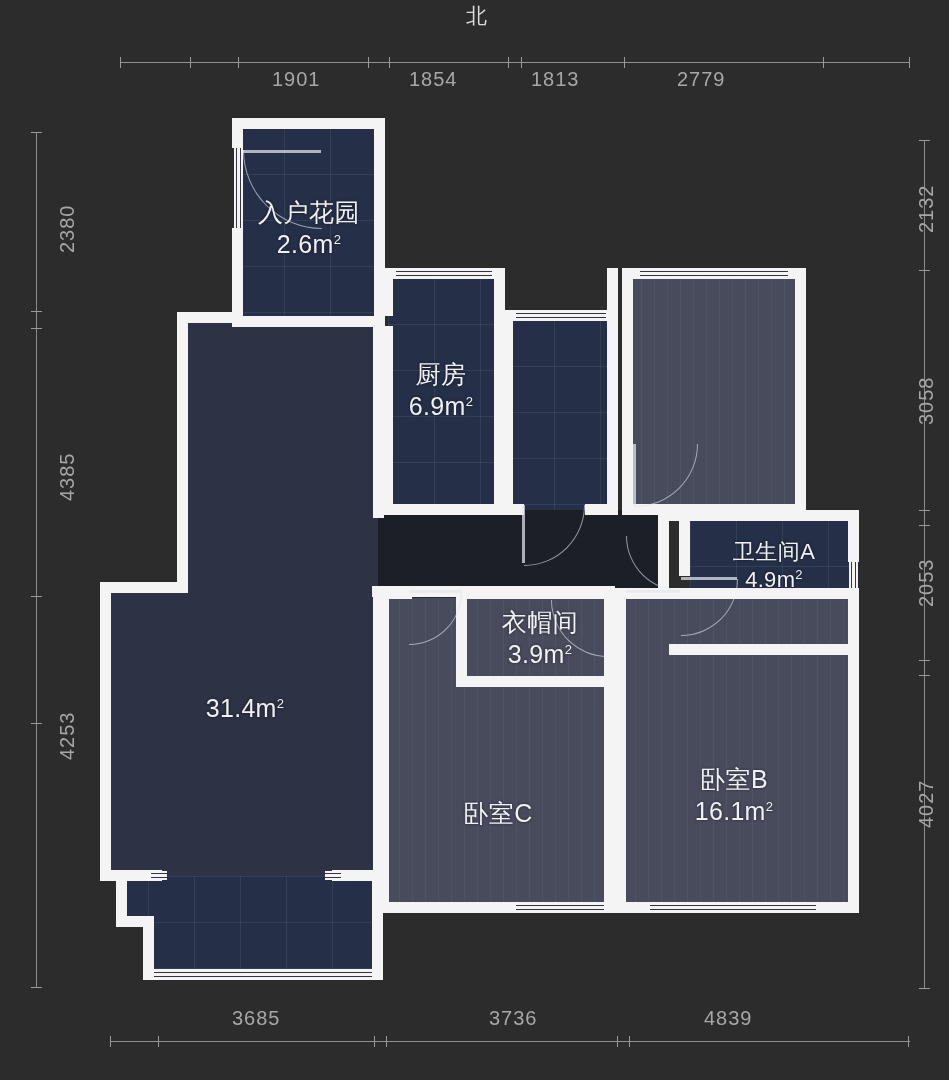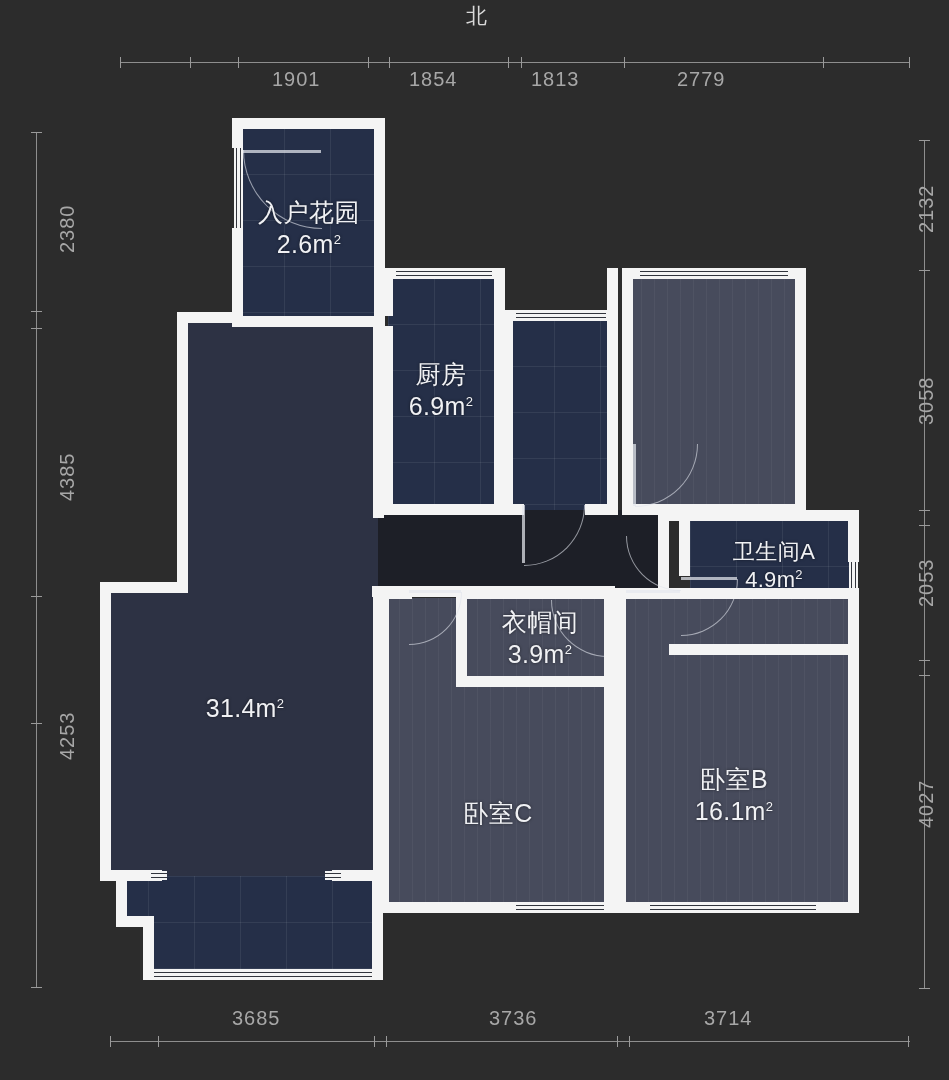--- a/index.html
+++ b/index.html
@@ -128,21 +128,21 @@
   <div class="dimline h" style="left:110px;top:1041px;width:800px;"></div>
   <div class="tick v" style="left:110px;top:1036px;"></div>
   <div class="tick v" style="left:158px;top:1036px;"></div>
   <div class="tick v" style="left:374px;top:1036px;"></div>
   <div class="tick v" style="left:386px;top:1036px;"></div>
   <div class="tick v" style="left:617px;top:1036px;"></div>
   <div class="tick v" style="left:629px;top:1036px;"></div>
   <div class="tick v" style="left:908px;top:1036px;"></div>
   <div class="dimtext" style="left:232px;top:1007px;">3685</div>
   <div class="dimtext" style="left:469px;top:1007px;margin-left:20px;">3736</div>
-  <div class="dimtext" style="left:704px;top:1007px;">3714</div>
+  <div class="dimtext" style="left:704px;top:1007px;">4839</div>
 
   <div class="room tile" style="left:238px;top:128px;width:140px;height:198px;"></div>
 
   <div class="room tile" style="left:388px;top:278px;width:110px;height:230px;"></div>
 
   <div class="room tile" style="left:508px;top:320px;width:104px;height:190px;"></div>
 
   <div class="room wood" style="left:628px;top:278px;width:170px;height:232px;"></div>
 
   <div class="room darkfloor" style="left:378px;top:510px;width:290px;height:78px;"></div>

